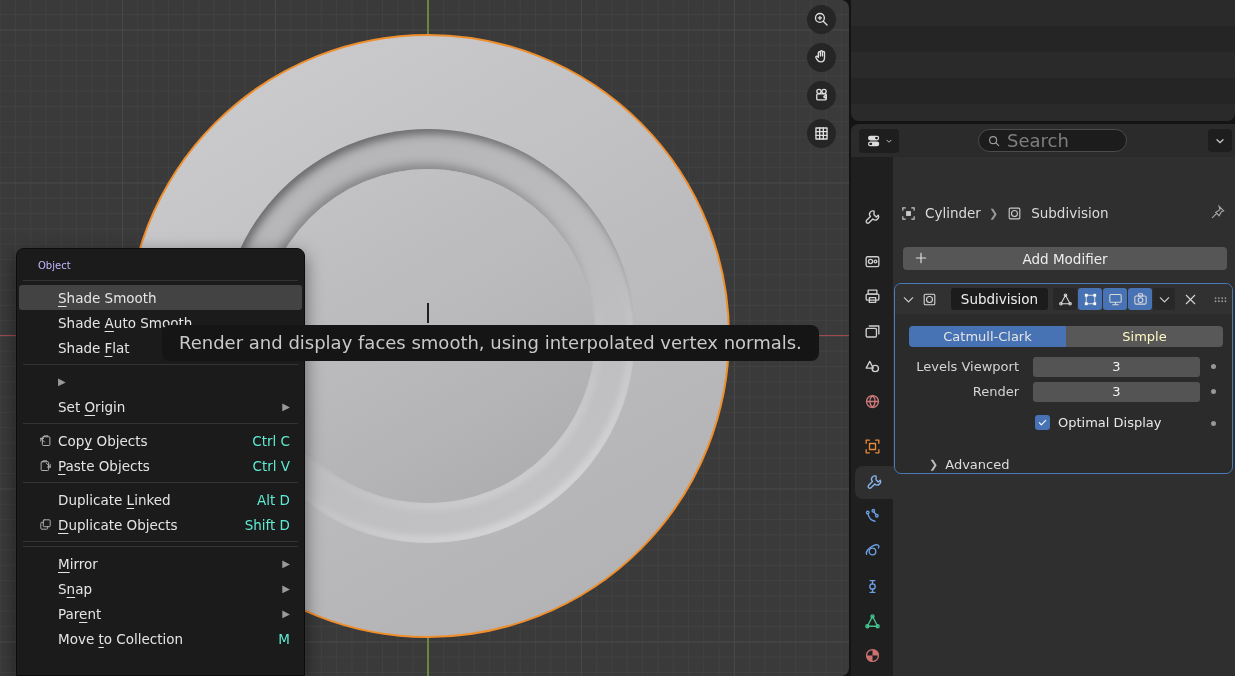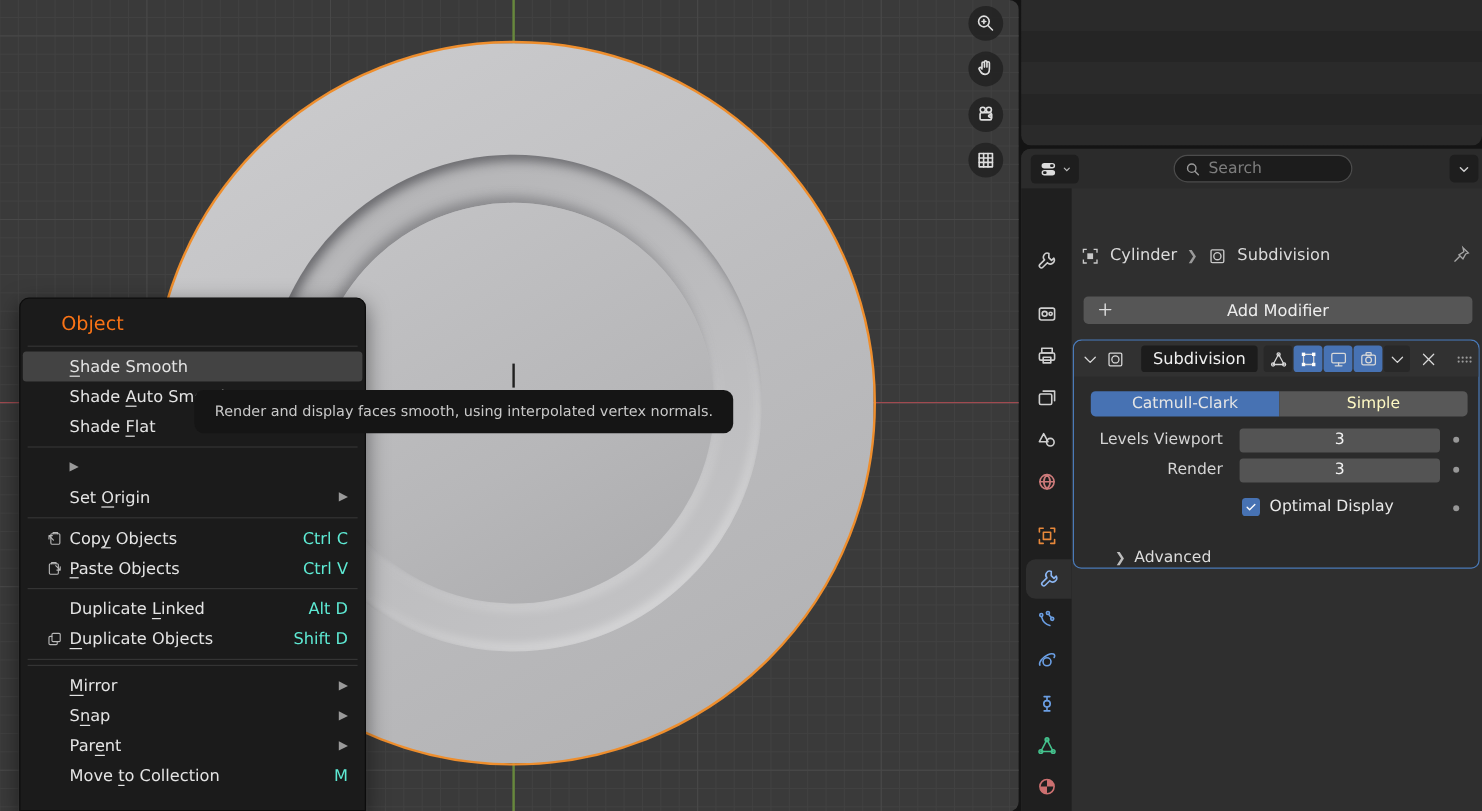--- a/index.html
+++ b/index.html
@@ -41,21 +41,21 @@
 
   
   #properties { position:absolute; left:851px; top:124px; width:384px; height:552px;
     background:#2f2f2f; border-radius:8px 0 0 0; overflow:hidden; color:#d6d6d6; font-size:13px; }
   #prop-header { position:absolute; left:0; top:0; right:0; height:33px; background:#2b2b2b; }
   #editor-type-btn { position:absolute; left:8px; top:5px; width:40px; height:24px; background:#1e1e1e;
     border-radius:4px; display:flex; align-items:center; justify-content:center; gap:1px; }
   #prop-search { position:absolute; left:127px; top:5px; width:149px; height:23px; background:#1c1c1c;
     border:1px solid #4c4c4c; border-radius:12px; display:flex; align-items:center; padding:0 8px; gap:6px; }
   #prop-search input { background:transparent; border:none; outline:none; color:#cfcfcf; width:100px;
-    font-size:13px; font-family:inherit; }
+    font-size:18px; font-family:inherit; }
   #prop-search input::placeholder { color:#7e7e7e; }
   #prop-options-btn { position:absolute; right:3px; top:5px; width:24px; height:23px; background:#1e1e1e;
     border-radius:4px; display:flex; align-items:center; justify-content:center; }
 
   #tab-column { position:absolute; left:0; top:33px; width:42px; bottom:0; background:#1f1f1f; }
   .ptab { position:absolute; left:0; width:42px; height:33px; display:flex; align-items:center; justify-content:center; }
   .ptab.active { background:#2f2f2f; border-radius:8px 0 0 8px; left:4px; width:38px; }
   .ptab svg { width:19px; height:19px; fill:none; stroke-width:1.7; stroke-linecap:round; stroke-linejoin:round; }
 
   #prop-main { position:absolute; left:42px; top:33px; right:0; bottom:0; }
@@ -103,34 +103,34 @@
   #optimal-checkbox svg { width:11px; height:11px; stroke:#fff; stroke-width:2.4; fill:none; stroke-linecap:round; stroke-linejoin:round; }
   #optimal-label { position:absolute; left:163px; line-height:18px; color:#e8e8e8; }
 
   #advanced-row { position:absolute; left:34px; top:170px; height:20px; display:flex; align-items:center; gap:7px; color:#dcdcdc; }
   #advanced-row .chev { color:#bdbdbd; font-size:11px; }
 
   
   #context-menu { position:absolute; left:16px; top:248px; width:289px; height:428px; background:#1b1b1b;
     border:1px solid #0c0c0c; border-radius:8px 8px 0 0; box-shadow:0 6px 18px rgba(0,0,0,.5);
     padding-top:8px; z-index:50; overflow:hidden; font-size:13.5px; }
-  .menu-title { color:#f97316; padding:3px 0 5px 21px; font-size:16px;margin-left:13px; }
+  .menu-title { color:#c4b5fd; padding:3px 0 5px 21px; font-size:10px; }
   .menu-sep { border-top:1px solid #343434; margin:4px 6px; }
   .menu-item { display:flex; align-items:center; height:25px; margin:0 2px; border-radius:3px; color:#e4e4e4; }
   .menu-item.highlighted { background:#434343; }
   .mi-icon { width:26px; margin-left:13px; display:flex; align-items:center; justify-content:center; }
   .mi-icon svg { width:15px; height:15px; stroke:#b8b8b8; fill:none; stroke-width:1.5; stroke-linecap:round; stroke-linejoin:round; }
   .mi-label { flex:1; }
   .mi-label u { text-underline-offset:2.5px; text-decoration-thickness:1px; }
   .mi-right { padding-right:12px; color:#5eead4; }
   .mi-right.arrow { color:#9a9a9a; font-size:10px; }
 
   
   #tooltip { position:absolute; left:162px; top:325px; height:36px; line-height:36px; padding:0 17px;
-    background:#151515; border-radius:8px; color:#c9c9c9; font-size:12px; white-space:nowrap; z-index:60; }
+    background:#151515; border-radius:8px; color:#c9c9c9; font-size:18px; white-space:nowrap; z-index:60; }
 </style>
 </head>
 <body>
 
 <div id="viewport">
   <div id="axis-x"></div>
   <div id="axis-y"></div>
   <div id="plate">
     <div id="plate-groove"></div>
     <div id="plate-inner"></div>

